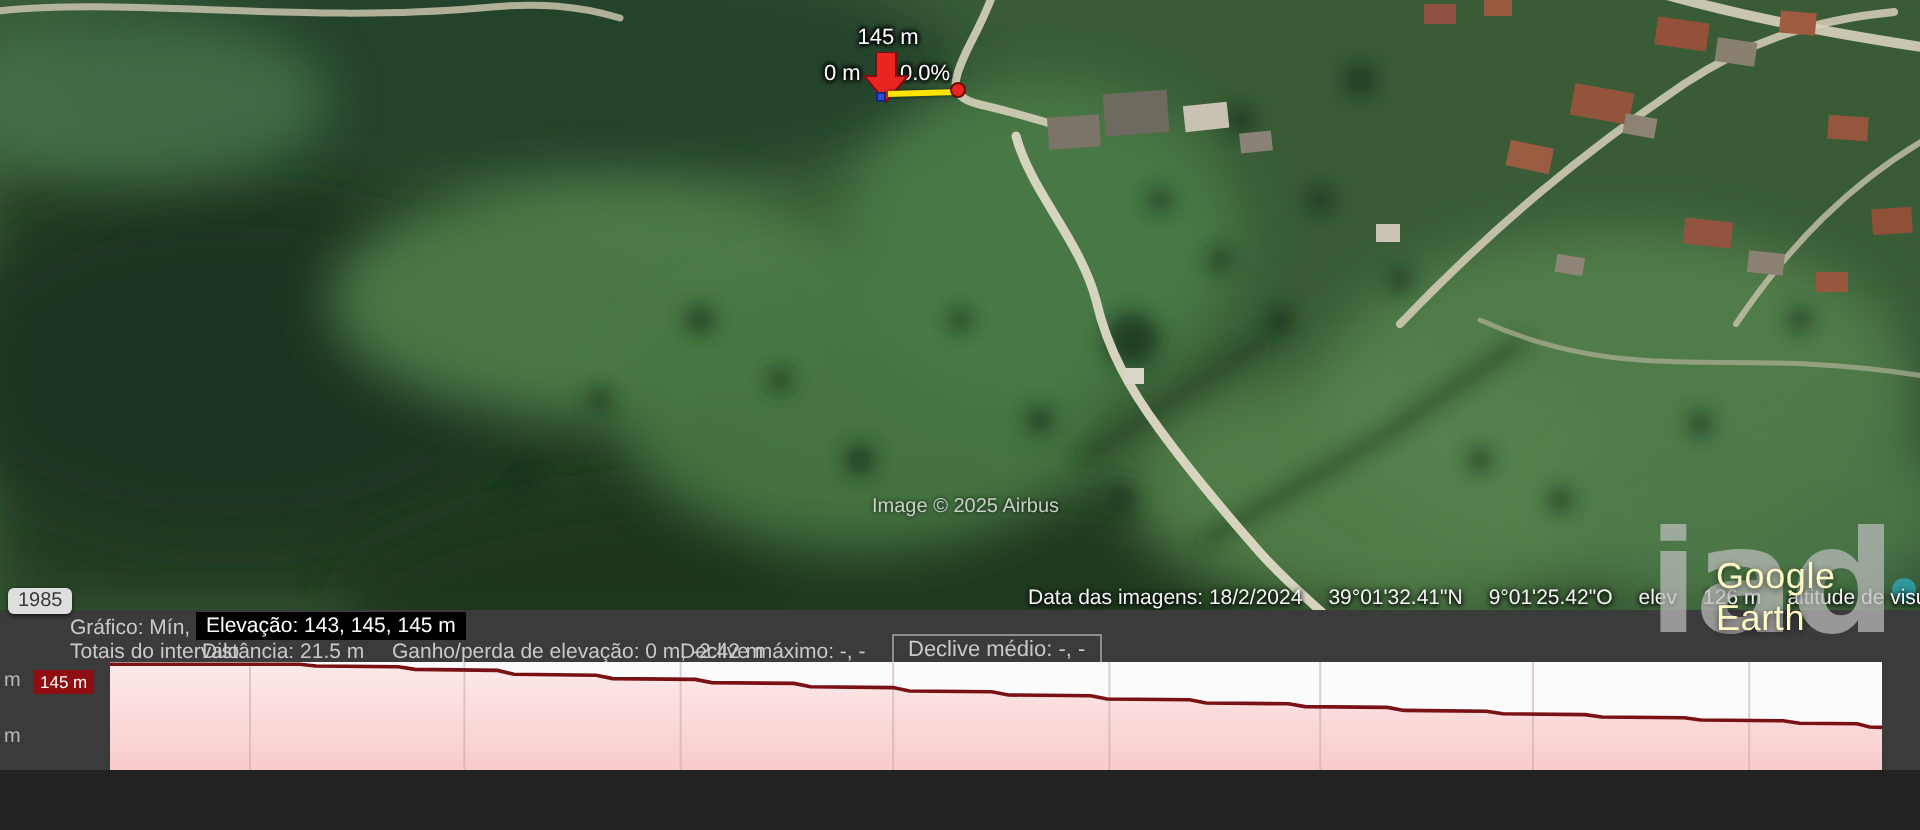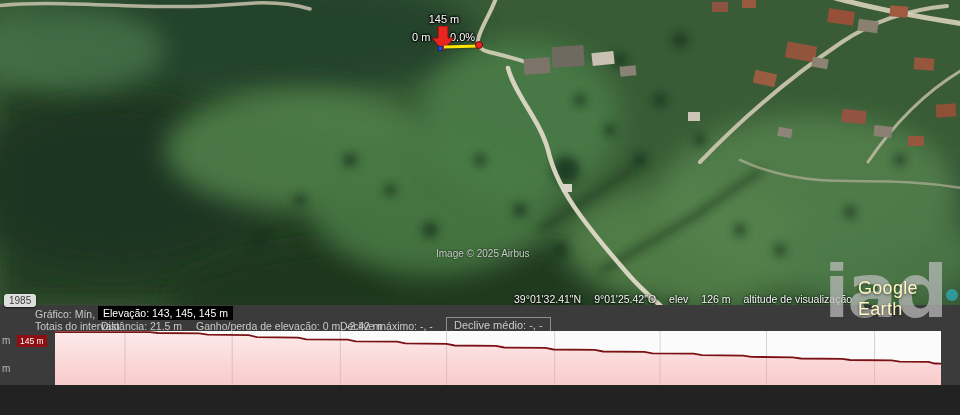--- a/index.html
+++ b/index.html
@@ -150,20 +150,21 @@
     <div class="overlay halo marker-slope">0.0%</div>
     <svg class="overlay marker-arrow" width="24" height="26">
       <polygon points="7,0 17,0 17,12 23,12 12,25 1,12 7,12" fill="#e8261f" stroke="#7a0f0f" stroke-width="1"></polygon>
     </svg>
     <div class="overlay yellow-line"></div>
     <div class="overlay red-dot"></div>
     <div class="overlay blue-dot"></div>
 
     <div class="overlay airbus-credit">Image © 2025 Airbus</div>
     <div class="overlay statusbar">
+      <span>Data das imagens: 18/2/2024</span>
       <span>39°01'32.41"N</span>
       <span>9°01'25.42"O</span>
       <span>elev</span>
       <span>126 m</span>
       <span>altitude de visualização</span>
 
     </div>
   </div>
 
   <div class="overlay ge-logo">Google Earth</div>

